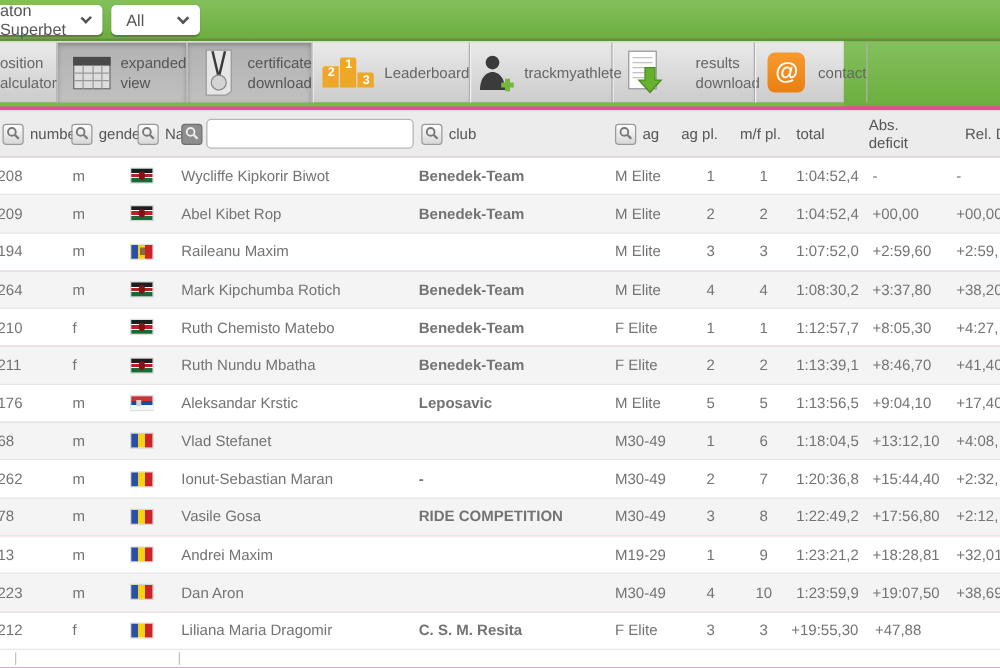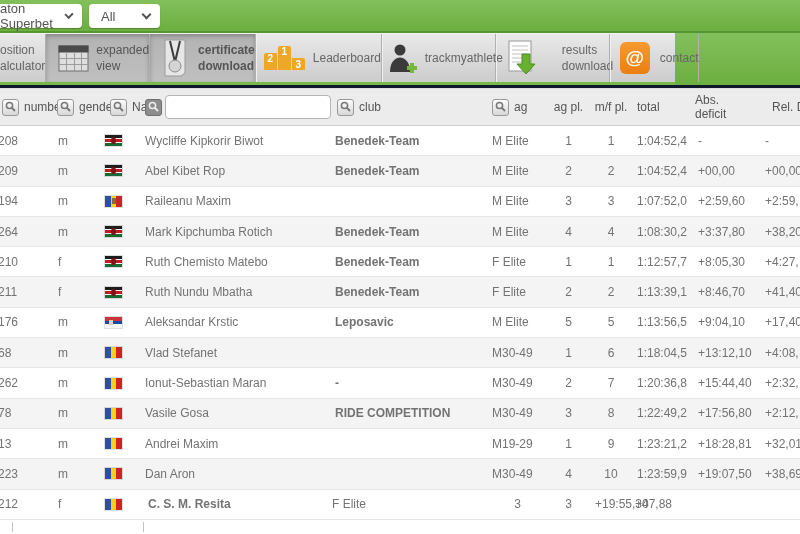--- a/index.html
+++ b/index.html
@@ -1,18 +1,18 @@
 <!DOCTYPE html>
 <html><head>
 <meta charset="utf-8">
 <style>
   * { margin:0; padding:0; box-sizing:border-box; }
   html,body { width:800px; height:534px; }
   body { font-family:"Liberation Sans", sans-serif; background:#fff; }
-  #app { position:relative; width:800px; height:534px; overflow:hidden; background:#0f172a; }
+  #app { position:relative; width:800px; height:534px; overflow:hidden; background:#ec4899; }
 
   
   .topbar { position:relative; height:33px; background:linear-gradient(#83c05c,#6cae3f); border-bottom:2px solid #559733; }
   .dd { position:absolute; top:4px; height:24px; background:#fff; border-radius:4px;
         display:flex; align-items:center; color:#555; font-size:13px;
         box-shadow:0 1px 1px rgba(0,0,0,.25); cursor:pointer; }
   .dd-event { left:-8px; width:90px; padding-left:8px; }
   .dd-all { left:89px; width:71px; padding-left:12px;text-align:right; }
   .chev { width:7px; height:7px; border-right:2px solid #555; border-bottom:2px solid #555;
           transform:rotate(45deg); margin-left:auto; margin-right:10px; margin-top:-4px; }
@@ -22,21 +22,21 @@
   .toolbar { position:absolute; left:0; top:0; width:675px; height:52px; display:flex;
              background:linear-gradient(#e9e9e9,#cccccc); border-top:1px solid #f2f2f2;
              border-bottom:3px solid #79b94c; }
   .tbtn { height:100%; display:flex; align-items:center; border-right:1px solid #b0b0b0;
           box-shadow:inset 1px 0 0 #f0f0f0; cursor:pointer; color:#666; font-size:12px; }
   .tbtn.pressed { background:linear-gradient(#b2b2b2,#c0c0c0); box-shadow:inset 0 2px 4px rgba(0,0,0,.25); color:#555; }
   .tbtn .lbl { line-height:1.35; }
   .tbtn .ic { display:inline-flex; align-items:center; justify-content:center; }
   .b-pos { width:63px; padding-left:0; box-shadow:none; }
   .b-exp { width:118px; gap:7px; padding-left:12px; }
-  .b-cert { width:124px; gap:8px; padding-left:10px;font-weight:bold; }
+  .b-cert { width:124px; gap:8px; padding-left:10px; }
   .b-lead { width:126px; gap:8px; padding-left:8px; }
   .b-track { width:114px; gap:7px; padding-left:6px; }
   .b-res { width:114px; gap:22px; padding-left:12px; }
   .b-con { width:122px; gap:10px; padding-left:10px; }
 
   
   .podium { display:inline-flex; align-items:flex-end; }
   .podium i { font-style:normal; font-weight:bold; color:#fff; background:#efa728; font-size:10px;
               width:13px; text-align:center; display:block; }
   .podium .p2 { height:17px; border-radius:2px 0 0 0; }
@@ -52,21 +52,21 @@
   .filter { height:38px; background:#ececec; border-top:1px solid #dcdcdc; border-bottom:1px solid #cfcfcf;
             align-items:center; font-size:12px; color:#555; margin-top:3px; }
   .fcell { display:flex; align-items:center; height:100%; }
   .sbtn { width:17px; height:17px; border:1px solid #999; border-radius:3px;
           background:linear-gradient(#fdfdfd,#d7d7d7); display:inline-flex; align-items:center; justify-content:center;
           cursor:pointer; flex:none; }
   .sbtn.pressed { background:#8d8d8d; border-color:#6f6f6f; }
   .flabel { margin-left:5px; white-space:nowrap; }
   .fname input { width:166px; height:24px; border:1px solid #b5b5b5; border-radius:4px; margin-left:3px;
                  font-size:12px; padding:0 6px; color:#444; outline:none; }
-  .h-center { justify-content:center; }
+  .h-center { justify-content:flex-start; }
   .h-total { padding-left:7px; }
   .h-abs { justify-content:flex-end; padding-right:7px; }
   .h-rel { padding-left:12px; }
 
   
   .row { height:30.3px; align-items:center; font-size:12px; color:#737373; border-bottom:1px solid #e7e7e7;
          background:#fff; cursor:pointer; }
   .row.alt { background:#f4f4f4; }
   .cell { display:flex; align-items:center; height:100%; white-space:nowrap; overflow:visible; }
   .c-number span { display:inline-block; margin-left:-2px; }
@@ -692,20 +692,23 @@
       <div class="grid row">
         <div class="cell c-number">
           <span>212</span>
         </div>
         <div class="cell c-gender">
           <span>f</span>
         </div>
         <div class="cell c-nat">
           <span class="flag flag-ro"></span>
         </div>
+        <div class="cell c-name">
+          <span>Liliana Maria Dragomir</span>
+        </div>
         <div class="cell c-club">
           <span>C. S. M. Resita</span>
         </div>
         <div class="cell c-ag">
           <span>F Elite</span>
         </div>
         <div class="cell c-agpl">
           <span>3</span>
         </div>
         <div class="cell c-mfpl">

